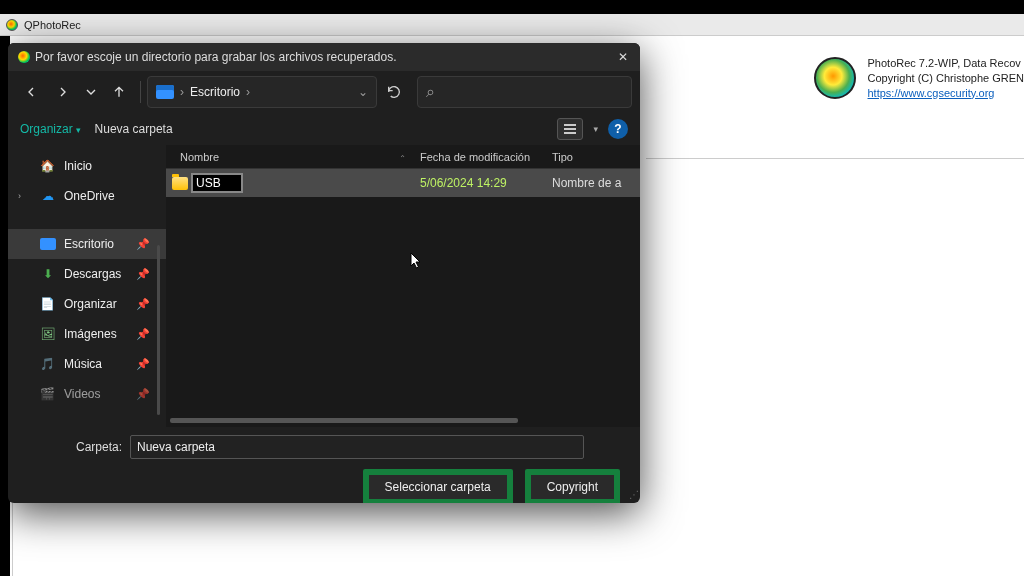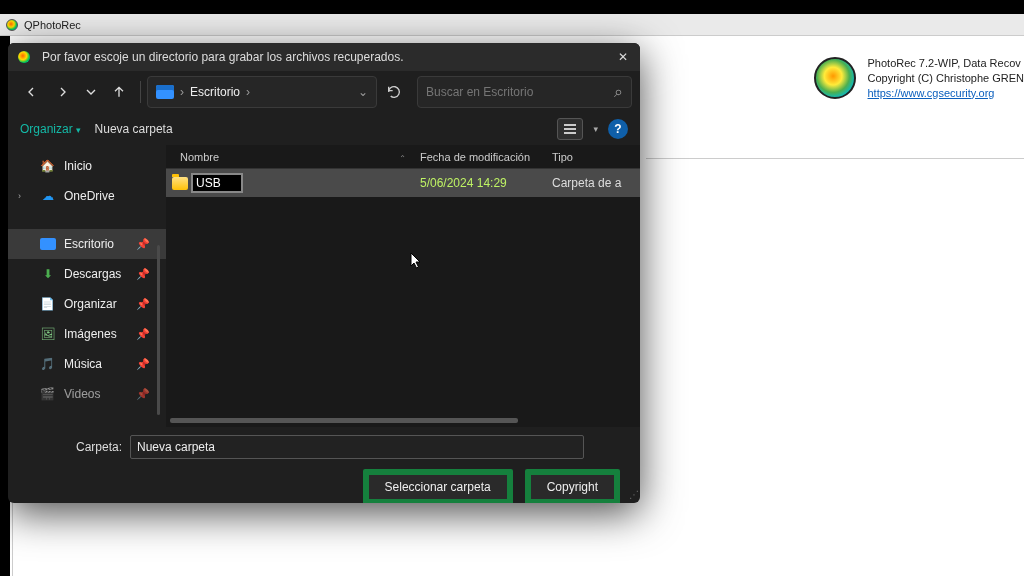--- a/index.html
+++ b/index.html
@@ -18,21 +18,21 @@
   .qpr-info { position: absolute; top: 20px; right: 0; display: flex; align-items: center; gap: 12px; }
   .qpr-info .pricon { width: 42px; height: 42px; border-radius: 50%; background: radial-gradient(circle at 45% 45%, #ff9800 0%, #ffeb3b 30%, #4caf50 55%, #00bcd4 78%, #673ab7 100%); border: 2px solid #222; }
   .qpr-info .txt { font-size: 11px; color: #222; line-height: 1.35; }
   .qpr-info .txt a { color: #0b5fbd; text-decoration: underline; }
   .qpr-body .hr { position: absolute; left: 636px; right: 0; top: 122px; height: 1px; background: #ccc; }
   .qpr-body .divider-left { position: absolute; left: 2px; top: 64px; width: 1px; bottom: 0; background: #ccc; }
 
   
   .dialog { position: absolute; top: 43px; left: 8px; width: 632px; height: 460px; background: #1f1f1f; border-radius: 6px; box-shadow: 0 10px 40px rgba(0,0,0,.7); color: #eee; overflow: hidden; }
 
-  .dlg-title { height: 28px; background: #2b2b2b; display: flex; align-items: center; padding: 0 10px; gap: 12px; position: relative; }
+  .dlg-title { height: 28px; background: #2b2b2b; display: flex; align-items: center; padding: 0 10px; gap: 5px; position: relative; }
   .dlg-title .ico { width: 12px; height: 12px; border-radius: 50%; background: radial-gradient(circle at 40% 40%, #ff6a00 0%, #ffda00 38%, #00c853 65%, #00bcd4 85%, #7e57c2 100%); }
   .dlg-title span { font-size: 12px; color: #ddd; }
   .dlg-title .close { position: absolute; right: 6px; top: 3px; width: 22px; height: 22px; display: flex; align-items: center; justify-content: center; color: #ccc; font-size: 13px; cursor: pointer; }
 
   .toolbar { height: 42px; display: flex; align-items: center; padding: 0 8px; gap: 2px; }
   .tb-btn { width: 30px; height: 30px; display: flex; align-items: center; justify-content: center; color: #ddd; cursor: pointer; border-radius: 4px; }
   .tb-btn svg { width: 16px; height: 16px; stroke: #ddd; stroke-width: 2; fill: none; }
   .sep { width: 1px; height: 22px; background: #444; margin: 0 4px; }
   .crumb { flex: 0 0 auto; height: 32px; width: 230px; display: flex; align-items: center; gap: 6px; padding: 0 8px; border: 1px solid #3a3a3a; border-radius: 4px; background: #262626; font-size: 12px; }
   .crumb .fico { width: 18px; height: 14px; background: #3391ff; border-radius: 2px; box-shadow: inset 0 5px 0 #1a6fcc; }
@@ -152,21 +152,20 @@
       <span>Escritorio</span>
       <span style="color:#999">›</span>
       <span class="drop">⌄</span>
     </div>
     <div class="reload">
       <svg viewBox="0 0 24 24">
           <path d="M4 12a8 8 0 1 1 3 6.2M4 4v6h6"></path>
         </svg>
     </div>
     <div class="search">
-      <input placeholder="Buscar en Escritorio" style="">
       <span class="sico">⌕</span>
     </div>
   </div>
 
   <div class="toolbar2">
     <span class="org">
       <span>Organizar</span>
       <span style="font-size:9px">▾</span>
     </span>
     <span class="nf">Nueva carpeta</span>
@@ -234,21 +233,21 @@
         </div>
         <div class="c2">Fecha de modificación</div>
         <div class="c3">Tipo</div>
       </div>
       <div class="row">
         <div class="r1">
           <span class="fico"></span>
           <input value="USB" style="">
         </div>
         <div class="r2">5/06/2024 14:29</div>
-        <div class="r3">Carpeta de a</div>
+        <div class="r3">Nombre de a</div>
       </div>
       <div class="hscroll"></div>
     </div>
   </div>
 
   <div class="footer">
     <div class="fld">
       <label>Carpeta:</label>
       <input value="Nueva carpeta" style="">
     </div>

